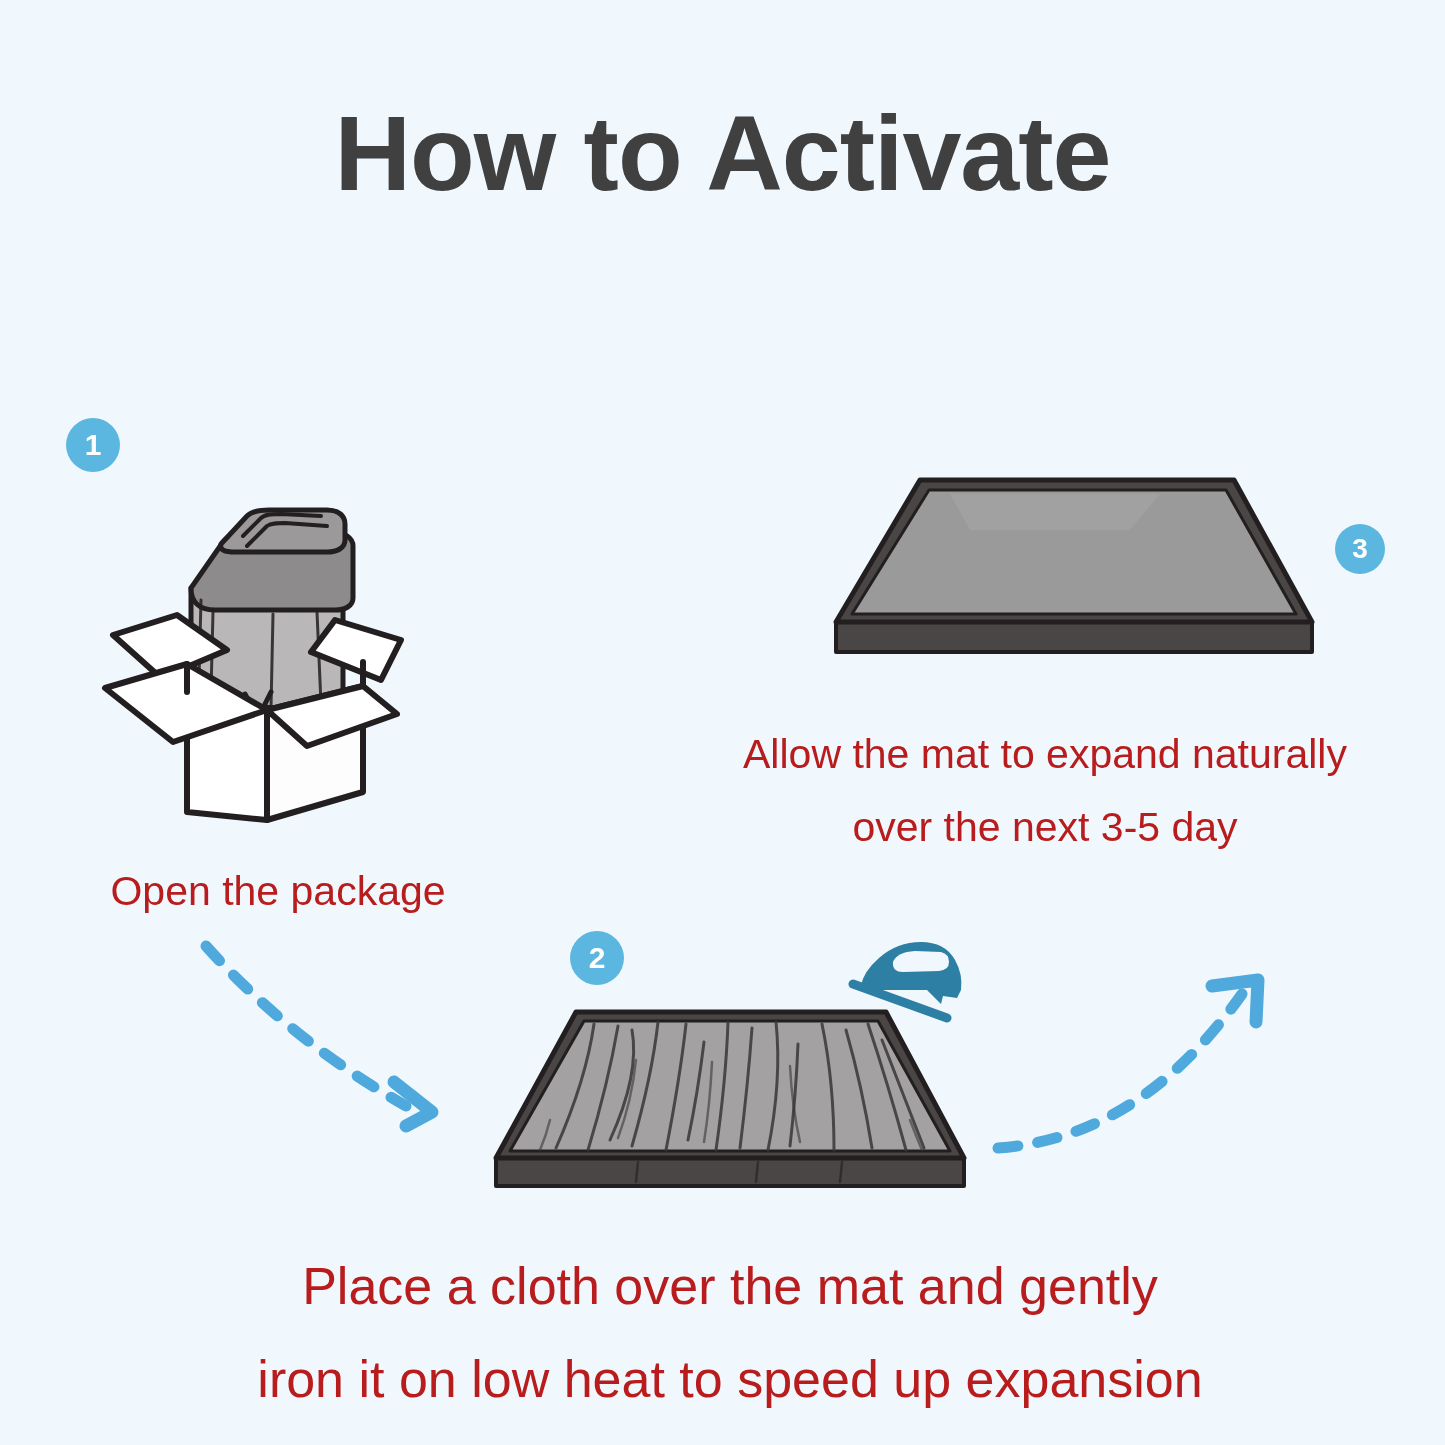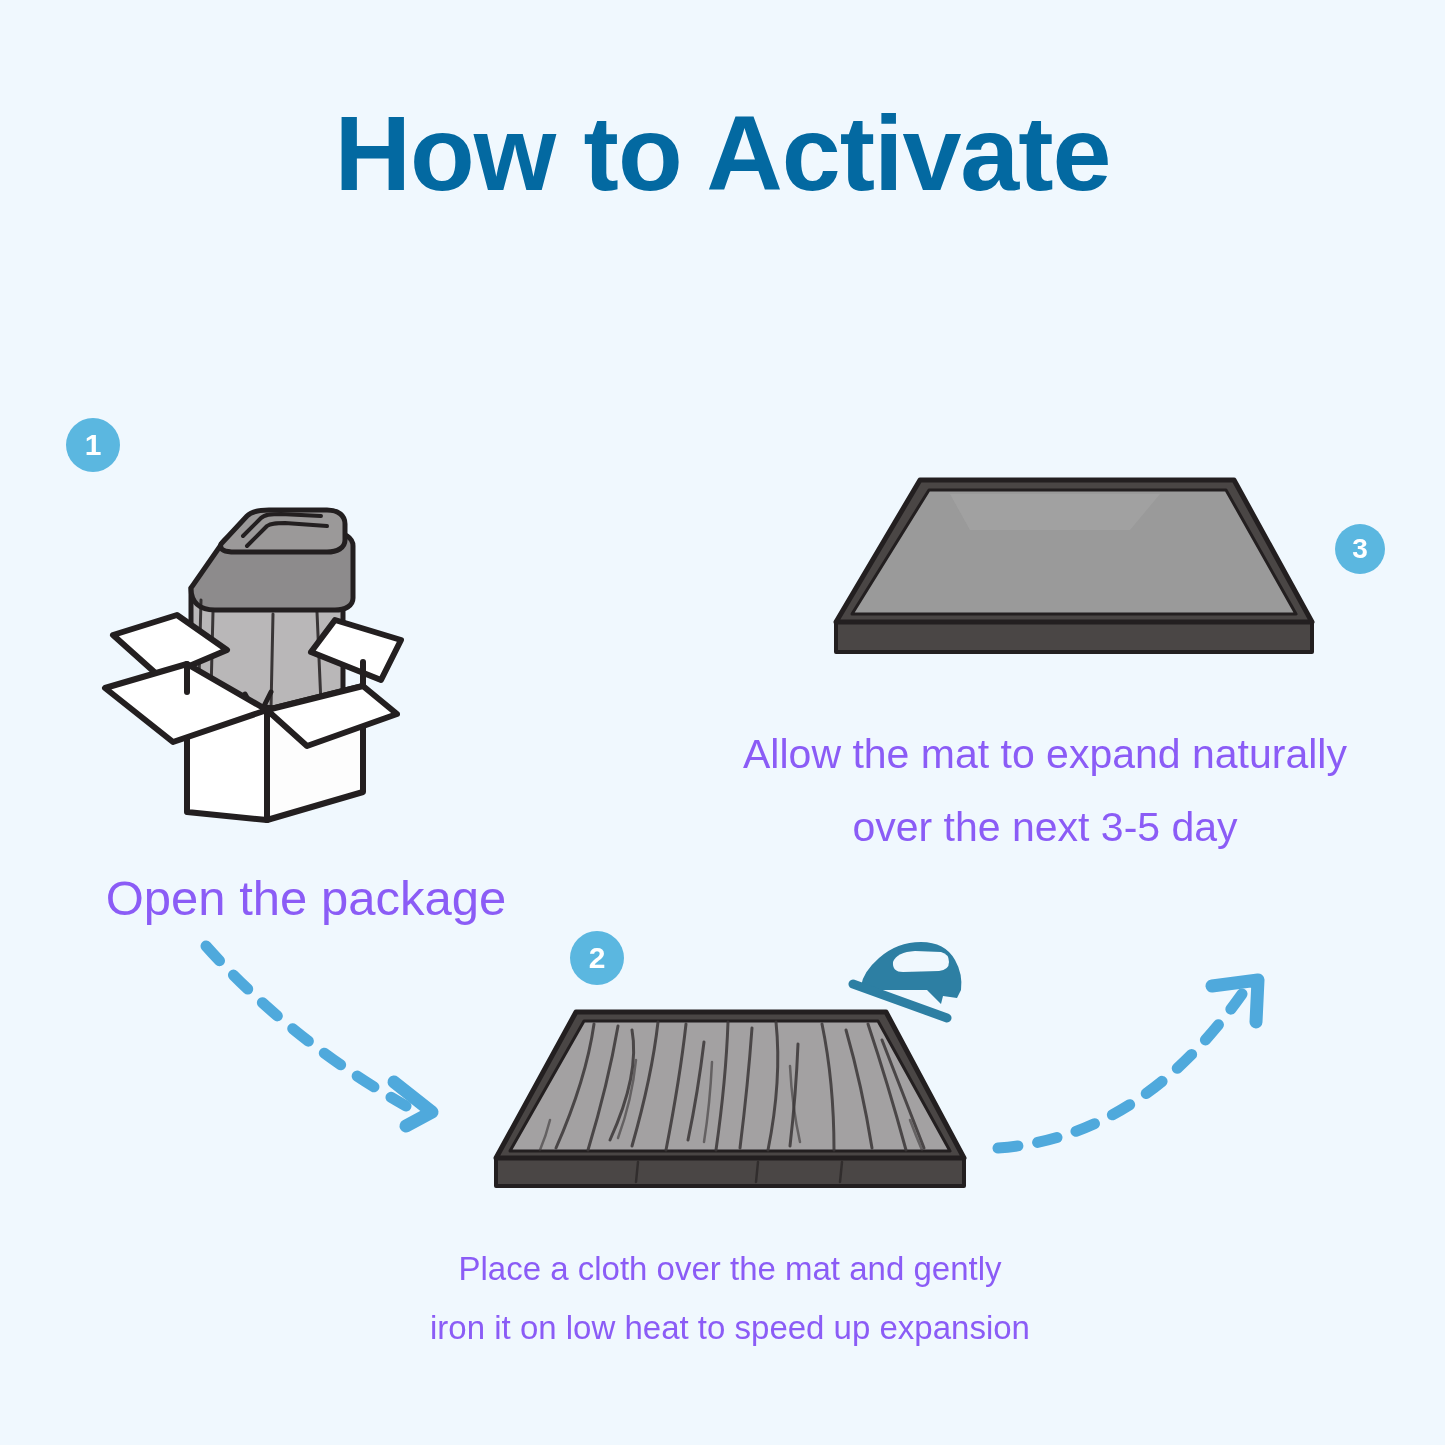--- a/index.html
+++ b/index.html
@@ -24,21 +24,21 @@
     width: 1445px;
     text-align: center;
   }
   .title-line {
     display: block;
     font-family: "Liberation Sans", sans-serif;
     font-weight: bold;
     font-size: 106px;
     line-height: 1.35;
     letter-spacing: -1px;
-    color: #0369a1;
+    color: #404040;
     white-space: nowrap;
   }
 
   
   .badge {
     position: absolute;
     border-radius: 50%;
     background: #5bb7e0;
     color: #ffffff;
     font-family: "Liberation Sans", sans-serif;
@@ -48,30 +48,30 @@
     justify-content: center;
     line-height: 1;
   }
   #badge-1 { left: 66px;   top: 418px; width: 54px; height: 54px; font-size: 30px; }
   #badge-2 { left: 570px;  top: 931px; width: 54px; height: 54px; font-size: 30px; }
   #badge-3 { left: 1335px; top: 524px; width: 50px; height: 50px; font-size: 28px; }
 
   
   .caption {
     position: absolute;
-    color: #8b5cf6;
+    color: #b91c1c;
     font-family: "Liberation Sans", sans-serif;
     font-size: 40px;
     line-height: 1.78;
     text-align: center;
     white-space: pre-line;
   }
-  #caption-1 { left: 56px;  top: 855px;  width: 500px; font-size: 49px; }
+  #caption-1 { left: 28px;  top: 855px;  width: 500px; font-size: 41px; }
   #caption-3 { left: 660px; top: 718px;  width: 770px; font-size: 41px; }
-  #caption-2 { left: 250px; top: 1240px; width: 960px; font-size: 33px; }
+  #caption-2 { left: 250px; top: 1240px; width: 960px; font-size: 52px; }
 
   
   .illus { position: absolute; }
   #illus-box  { left: 95px;  top: 480px; width: 360px; height: 340px; }
   #illus-mat3 { left: 830px; top: 470px; width: 500px; height: 210px; }
   #illus-mat2 { left: 490px; top: 1000px; width: 480px; height: 215px; }
   #illus-iron { left: 845px; top: 928px;  width: 130px; height: 100px; }
   #arrow-left  { left: 170px; top: 930px; width: 320px; height: 220px; }
   #arrow-right { left: 980px; top: 960px; width: 310px; height: 225px; }
 

